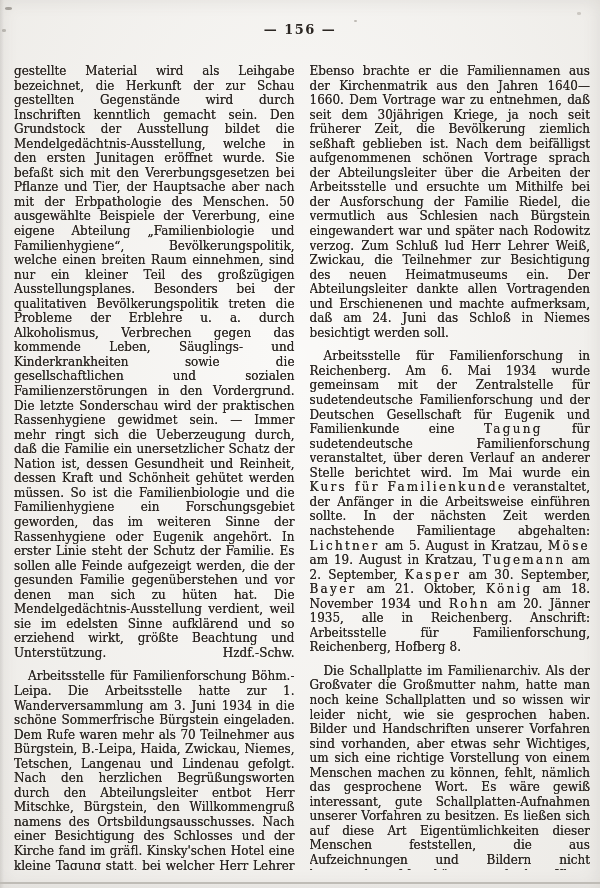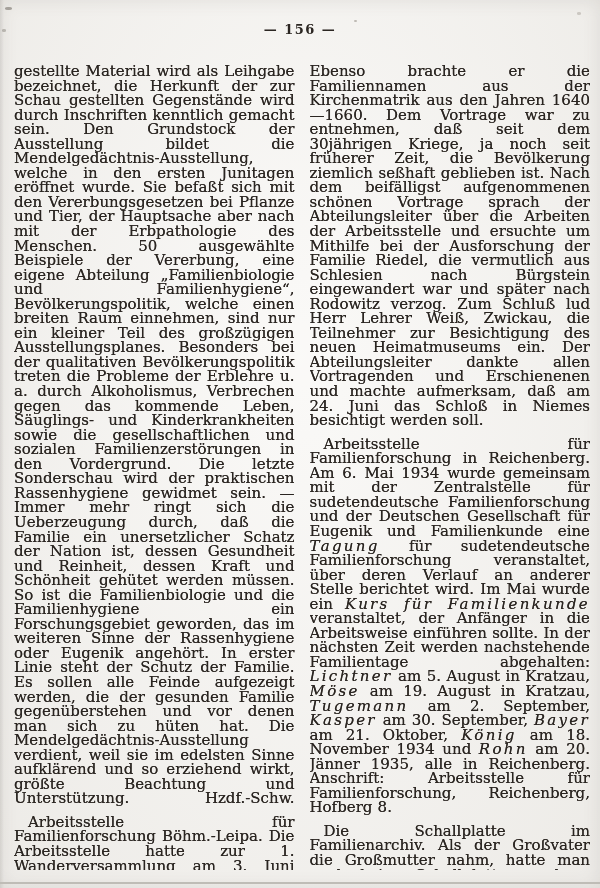--- a/index.html
+++ b/index.html
@@ -21,29 +21,29 @@
     text-align:center; font-size:13px; font-weight:bold;
     letter-spacing:1.5px; color:#2b2622;
   }
   .cols {
     position:absolute; top:64px; left:14px;
     width:576px; display:flex; gap:15px;
   }
   .col {
     width:281px; height:806px; overflow:hidden;
     text-align:justify;
-    font-size:15px; line-height:14.55px;
+    font-size:12px; line-height:14.55px;
     color:#2a2521;
     text-shadow: 0 0 0.45px rgba(42,37,33,0.85);
     word-spacing:0.4px;
   }
   .para { margin:0; }
   .para + .para { margin-top:9px; text-indent:14px; }
   .b  { font-weight:normal; }
-  .sp { letter-spacing:2.3px;font-style:italic; }
+  .sp { letter-spacing:2.3px; }
   .sig { float:right; padding-left:8px; }
   .bottom-rule {
     position:absolute; left:0; right:0; bottom:4px; height:2px;
     background:#bfbcb6;
   }
   .speck { position:absolute; border-radius:40%; }
   .speck.s1 { left:5px;  top:7px;  width:7px; height:3px; background:#6d6861; opacity:.55; }
   .speck.s2 { left:2px;  top:29px; width:4px; height:3px; background:#8a857d; opacity:.5; }
   .speck.s3 { left:354px; top:20px; width:3px; height:2px; background:#9b968e; opacity:.6; }
   .speck.s4 { left:577px; top:12px; width:4px; height:3px; background:#a9a49c; opacity:.5; }

